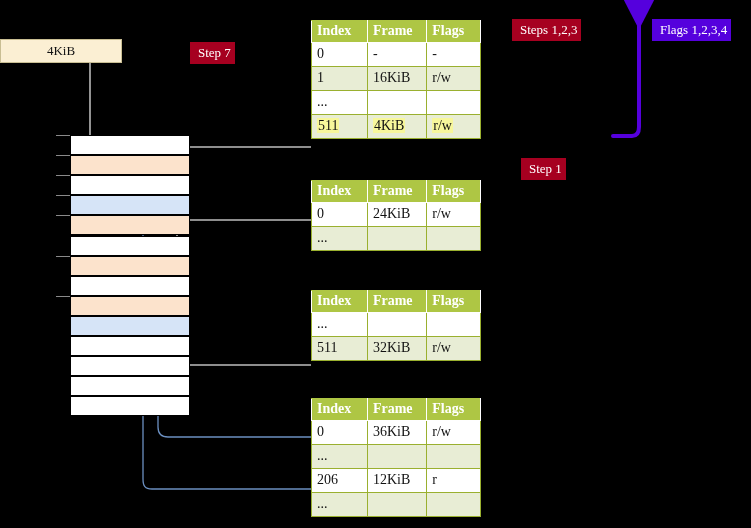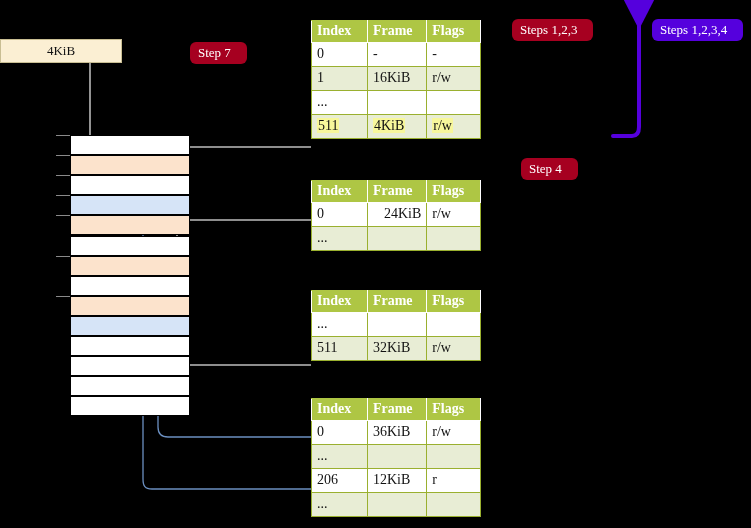--- a/index.html
+++ b/index.html
@@ -2,21 +2,21 @@
 <html><head>
 <meta charset="utf-8">
 <style>
   html,body{margin:0;padding:0;background:#000;}
   body{width:751px;height:528px;position:relative;overflow:hidden;
        font-family:"Liberation Serif", serif;}
   .stage{position:absolute;left:0;top:0;width:751px;height:528px;}
 
   
   .badge{position:absolute;color:#ffffff;font-size:13px;line-height:1;
-         padding:4px 16px 5px 8px;white-space:nowrap;border-radius:6px;}
+         padding:4px 4px 5px 8px;white-space:nowrap;}
   .badge-red{background:#A60020;}
   .badge-violet{background:#5500DD;}
 
   .memsize-box{position:absolute;background:#FBEFD3;border:1px solid #C9BE93;
      color:#111;font-size:13px;display:flex;align-items:center;
      justify-content:center;}
 
   
   #memcol{position:absolute;}
   .memrow{position:absolute;left:0;box-sizing:border-box;
@@ -108,25 +108,25 @@
 
   <div class="badge badge-red" style="left:190px;top:42px;">
     <span>Step 7</span>
   </div>
 
   <div class="badge badge-red" style="left:512px;top:19px;">
     <span>Steps 1,2,3</span>
   </div>
 
   <div class="badge badge-violet" style="left:652px;top:19px;">
-    <span>Steps 1,2,3,4</span>
+    <span>Flags 1,2,3,4</span>
   </div>
 
   <div class="badge badge-red" style="left:521px;top:158px;">
-    <span>Step 4</span>
+    <span>Step 1</span>
   </div>
 
   <div id="memcol" style="left:70px;top:135px;width:120px;height:281px;">
       <div class="memrow " style="top: 0px; height: 20.1px; width: 120px;"></div>
       <div class="memrow orange" style="top: 20.1px; height: 20.1px; width: 120px;"></div>
       <div class="memrow " style="top: 40.2px; height: 20.1px; width: 120px;"></div>
       <div class="memrow blue" style="top: 60.3px; height: 20.1px; width: 120px;"></div>
       <div class="memrow orange" style="top: 80.4px; height: 20.1px; width: 120px;"></div>
       <div class="memrow " style="top: 100.5px; height: 20.1px; width: 120px;"></div>
       <div class="memrow orange" style="top: 120.6px; height: 20.1px; width: 120px;"></div>
@@ -182,21 +182,21 @@
       <thead>
         <tr>
           <th style="width: 57px;">Index</th>
           <th style="width: 58px;">Frame</th>
           <th style="width: 55px;">Flags</th>
         </tr>
       </thead>
       <tbody>
         <tr>
           <td style="height: 18px;">0</td>
-          <td style="height: 18px; text-align: right;">24KiB</td>
+          <td style="height: 18px;">24KiB</td>
           <td style="height: 18px;">r/w</td>
         </tr>
         <tr class="alt">
           <td style="height: 18px;">...</td>
           <td style="height: 18px;"></td>
           <td style="height: 18px;"></td>
         </tr>
       </tbody>
     </table>
 

